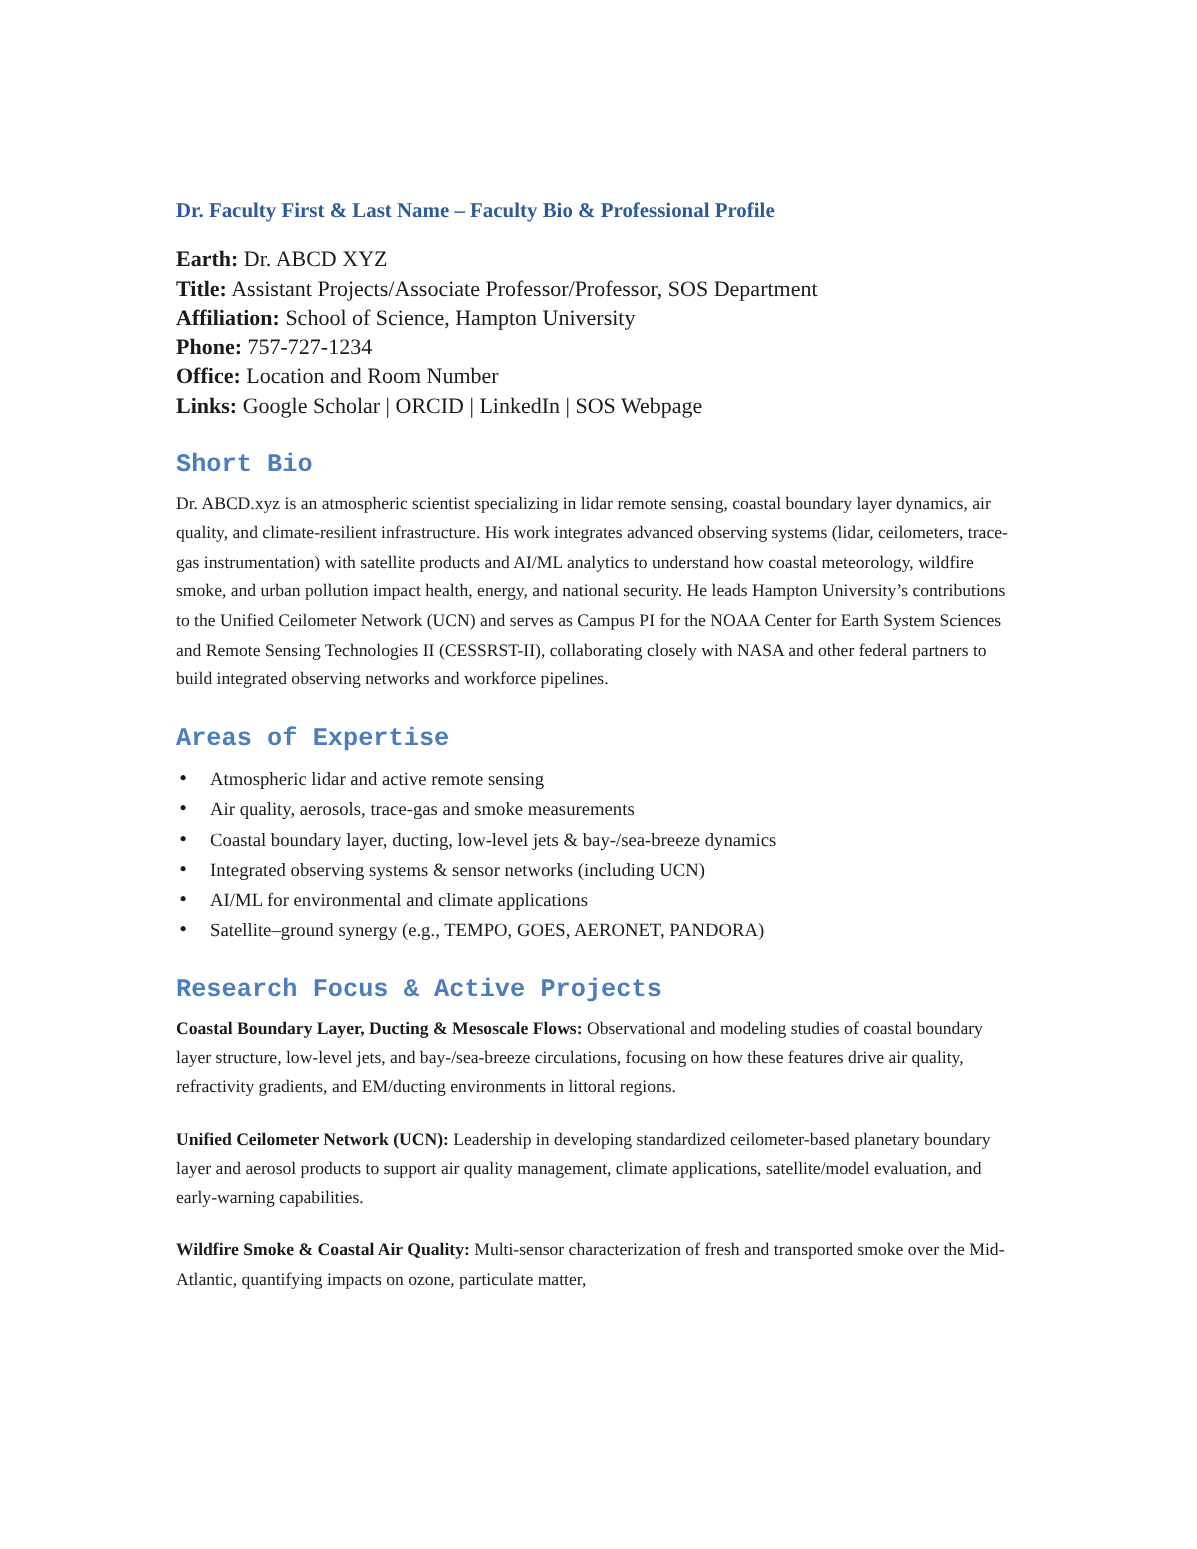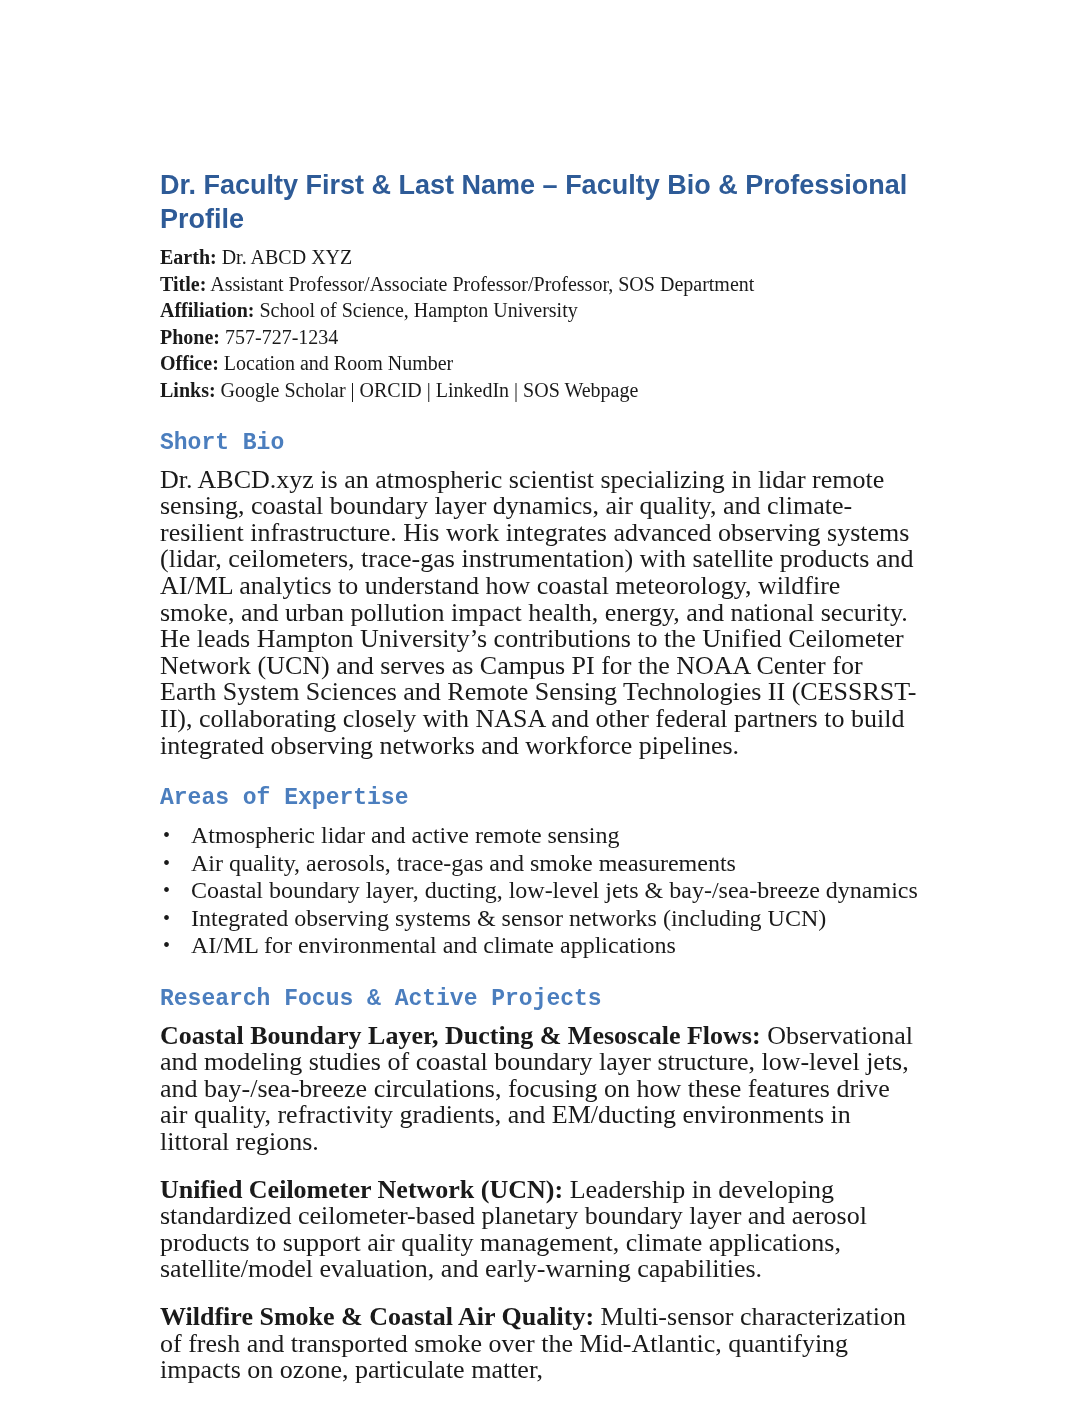--- a/index.html
+++ b/index.html
@@ -12,94 +12,95 @@
     color: var(--color-body_text, #1a1a1a);
     overflow: hidden;
   }
   .page {
     width: 1088px;
     height: 1408px;
     padding: 168px 160px 60px 160px;
     background: #ffffff;
   }
   .doc-title {
-    font-family: Liberation Sans, sans-serif;
+    font-family: Liberation Serif, serif;
     font-weight: bold;
-    font-size: 27px;
-    line-height: 34px;
+    font-size: 19px;
+    line-height: 47px;
     color: var(--color-title, #2e5b97);
     margin: 0 0 8px 0;
   }
   .contact-block { margin: 0 0 2px 0; }
   .contact-line {
     font-size: 20px;
     line-height: 26.6px;
     margin: 0;
   }
   .contact-line b { font-weight: bold; }
   .section-heading {
     font-family: Liberation Mono, monospace;
     font-weight: bold;
     font-size: 23px;
     line-height: 30px;
     color: var(--color-heading, #4b7ebe);
     margin: 24px 0 9px 0;
   }
   .body-par {
-    font-size: 26px;
+    font-size: 16px;
     line-height: 26.6px;
     margin: 0 11px 21px 0;
   }
   .body-par b { font-weight: bold; }
   .expertise-list {
     list-style: none;
     margin: 2px 0 16px 0;
     padding: 0;
   }
   .expertise-item {
     position: relative;
     padding-left: 31px;
-    font-size: 24px;
+    font-size: 17px;
     line-height: 27.5px;
     margin: 0;
   }
   .expertise-item::before {
     content: "\2022";
     position: absolute;
     left: 3px;
     top: 0;
     font-size: 20px;
   }
 </style>
 </head>
 <body>
 
 <div class="page">
 
   <h1 class="doc-title">Dr. Faculty First &amp; Last Name – Faculty Bio &amp; Professional Profile</h1>
 
   <div class="contact-block">
     <p class="contact-line"><b>Earth:</b> <span>Dr. ABCD XYZ</span></p>
-    <p class="contact-line"><b>Title:</b> <span>Assistant Professor/Associate Professor/Professor, SOS Department</span></p>
+    <p class="contact-line"><b>Title:</b> <span>Assistant Projects/Associate Professor/Professor, SOS Department</span></p>
     <p class="contact-line"><b>Affiliation:</b> <span>School of Science, Hampton University</span></p>
     <p class="contact-line"><b>Phone:</b> <span>757-727-1234</span></p>
     <p class="contact-line"><b>Office:</b> <span>Location and Room Number</span></p>
     <p class="contact-line"><b>Links:</b> <span>Google Scholar | ORCID | LinkedIn | SOS Webpage</span></p>
   </div>
 
   <h2 class="section-heading">Short Bio</h2>
   <p class="body-par">Dr. ABCD.xyz is an atmospheric scientist specializing in lidar remote sensing, coastal boundary layer dynamics, air quality, and climate-resilient infrastructure. His work integrates advanced observing systems (lidar, ceilometers, trace-gas instrumentation) with satellite products and AI/ML analytics to understand how coastal meteorology, wildfire smoke, and urban pollution impact health, energy, and national security. He leads Hampton University’s contributions to the Unified Ceilometer Network (UCN) and serves as Campus PI for the NOAA Center for Earth System Sciences and Remote Sensing Technologies II (CESSRST-II), collaborating closely with NASA and other federal partners to build integrated observing networks and workforce pipelines.</p>
 
   <h2 class="section-heading">Areas of Expertise</h2>
   <ul class="expertise-list">
     <li class="expertise-item">Atmospheric lidar and active remote sensing</li>
     <li class="expertise-item">Air quality, aerosols, trace-gas and smoke measurements</li>
     <li class="expertise-item">Coastal boundary layer, ducting, low-level jets &amp; bay-/sea-breeze dynamics</li>
     <li class="expertise-item">Integrated observing systems &amp; sensor networks (including UCN)</li>
     <li class="expertise-item">AI/ML for environmental and climate applications</li>
+    <li class="expertise-item">Satellite–ground synergy (e.g., TEMPO, GOES, AERONET, PANDORA)</li>
   </ul>
 
   <h2 class="section-heading">Research Focus &amp; Active Projects</h2>
   <p class="body-par"><b>Coastal Boundary Layer, Ducting &amp; Mesoscale Flows:</b><span> Observational and modeling studies of coastal boundary layer structure, low-level jets, and bay-/sea-breeze circulations, focusing on how these features drive air quality, refractivity gradients, and EM/ducting environments in littoral regions.</span></p>
   <p class="body-par"><b>Unified Ceilometer Network (UCN):</b><span> Leadership in developing standardized ceilometer-based planetary boundary layer and aerosol products to support air quality management, climate applications, satellite/model evaluation, and early-warning capabilities.</span></p>
   <p class="body-par"><b>Wildfire Smoke &amp; Coastal Air Quality:</b><span> Multi-sensor characterization of fresh and transported smoke over the Mid-Atlantic, quantifying impacts on ozone, particulate matter,</span></p>
 
 </div>
 
 </body></html>

